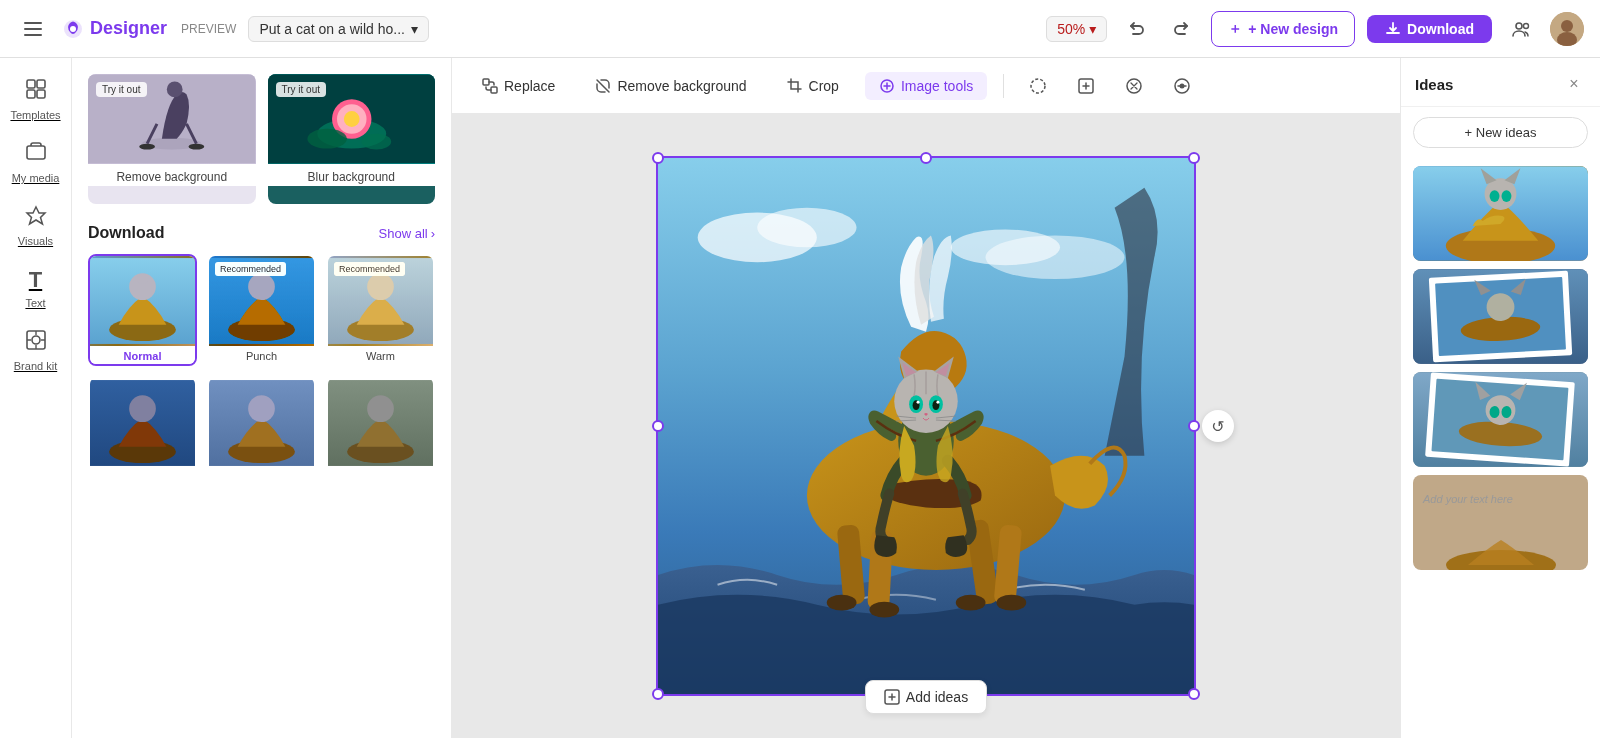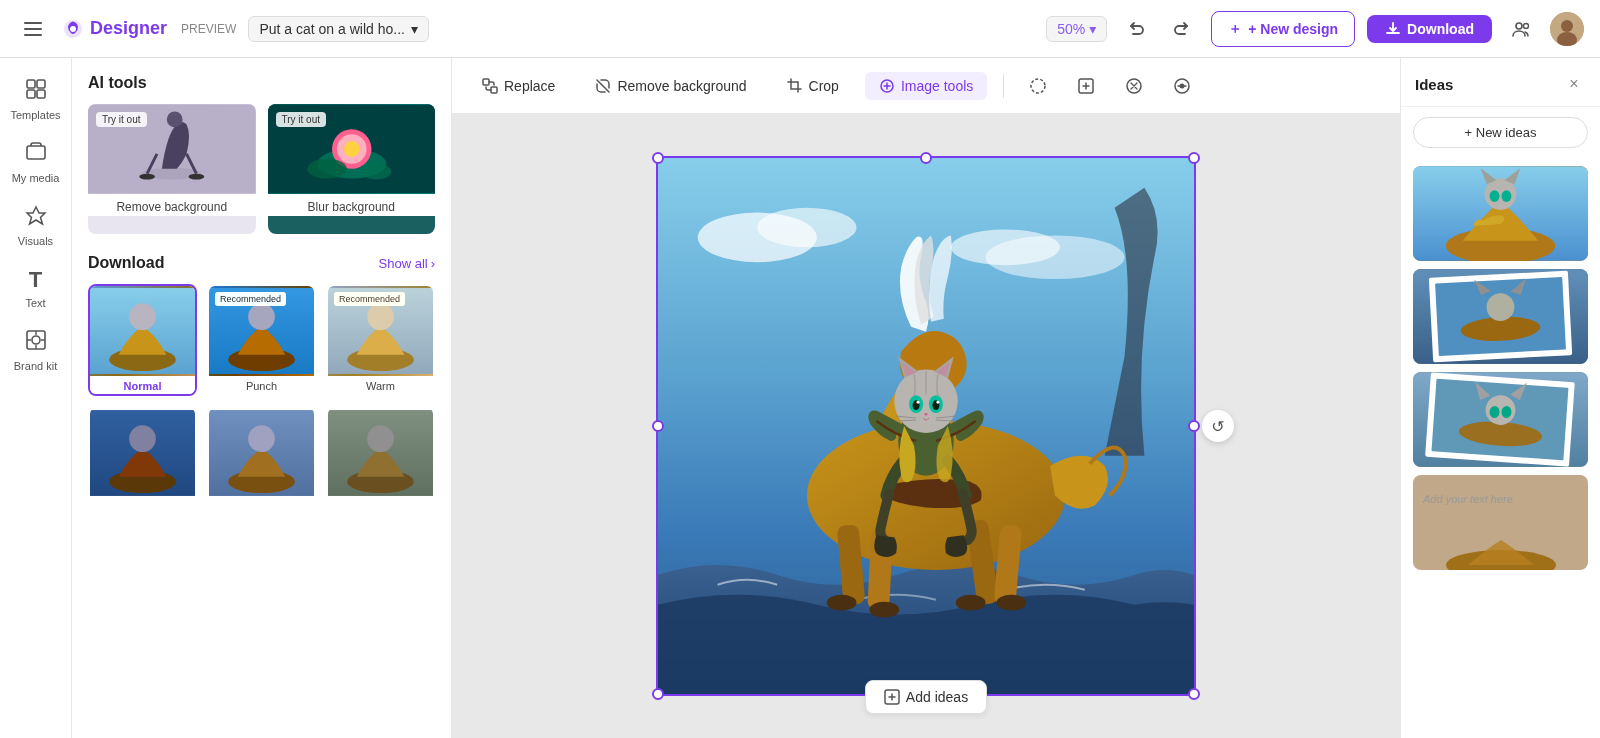--- a/index.html
+++ b/index.html
@@ -42,21 +42,21 @@
       border-radius: 6px;
       padding: 4px 10px;
       cursor: pointer;
     }
     .topbar-spacer { flex: 1; }
     .zoom-control {
       display: flex;
       align-items: center;
       gap: 4px;
       font-size: 14px;
-      color: #8b5cf6;
+      color: #b91c1c;
       background: #f5f5f5;
       border: 1px solid #ddd;
       border-radius: 6px;
       padding: 4px 10px;
       cursor: pointer;
       justify-content: flex-end;
     }
     .icon-btn {
       width: 34px;
       height: 34px;
@@ -119,20 +119,21 @@
     .left-nav {
       width: 72px;
       background: #fff;
       border-right: 1px solid #e8e8e8;
       display: flex;
       flex-direction: column;
       align-items: center;
       padding: 12px 16px;
       gap: 4px;
       flex-shrink: 0;
+      text-decoration: underline;
     }
     .nav-item {
       display: flex;
       flex-direction: column;
       align-items: center;
       gap: 4px;
       padding: 8px 6px;
       border-radius: 8px;
       cursor: pointer;
       width: 60px;
@@ -564,21 +565,20 @@
             <rect x="2" y="2" width="18" height="18" rx="2" stroke="#555" stroke-width="1.6"></rect>
             <circle cx="11" cy="11" r="4" stroke="#555" stroke-width="1.6"></circle>
             <path d="M11 2v4M11 16v4M2 11h4M16 11h4" stroke="#555" stroke-width="1.4"></path>
           </svg>
       </span>
       <span class="nav-label">Brand kit</span>
     </div>
   </div>
 
   <div class="left-panel">
-    <div class="panel-section-title">AI tools</div>
     <div class="ai-tools-grid">
 
       <div class="ai-tool-card" style="background:#e8e4f0;">
         <div style="width:100%;height:90px;background:linear-gradient(135deg,#c8c0d8 0%,#d0c8e0 100%);position:relative;overflow:hidden;">
           <svg width="100%" height="90" viewBox="0 0 170 90" xmlns="http://www.w3.org/2000/svg">
             <rect width="170" height="90" fill="#b8b0c8"></rect>
 
             <ellipse cx="85" cy="70" rx="30" ry="6" fill="#a098b0" opacity="0.5"></ellipse>
             <path d="M75 65 Q80 30 90 20 Q95 15 100 20 Q105 30 100 50 Q95 60 90 65Z" fill="#4a4060"></path>
             <circle cx="88" cy="15" r="8" fill="#5a5070"></circle>

